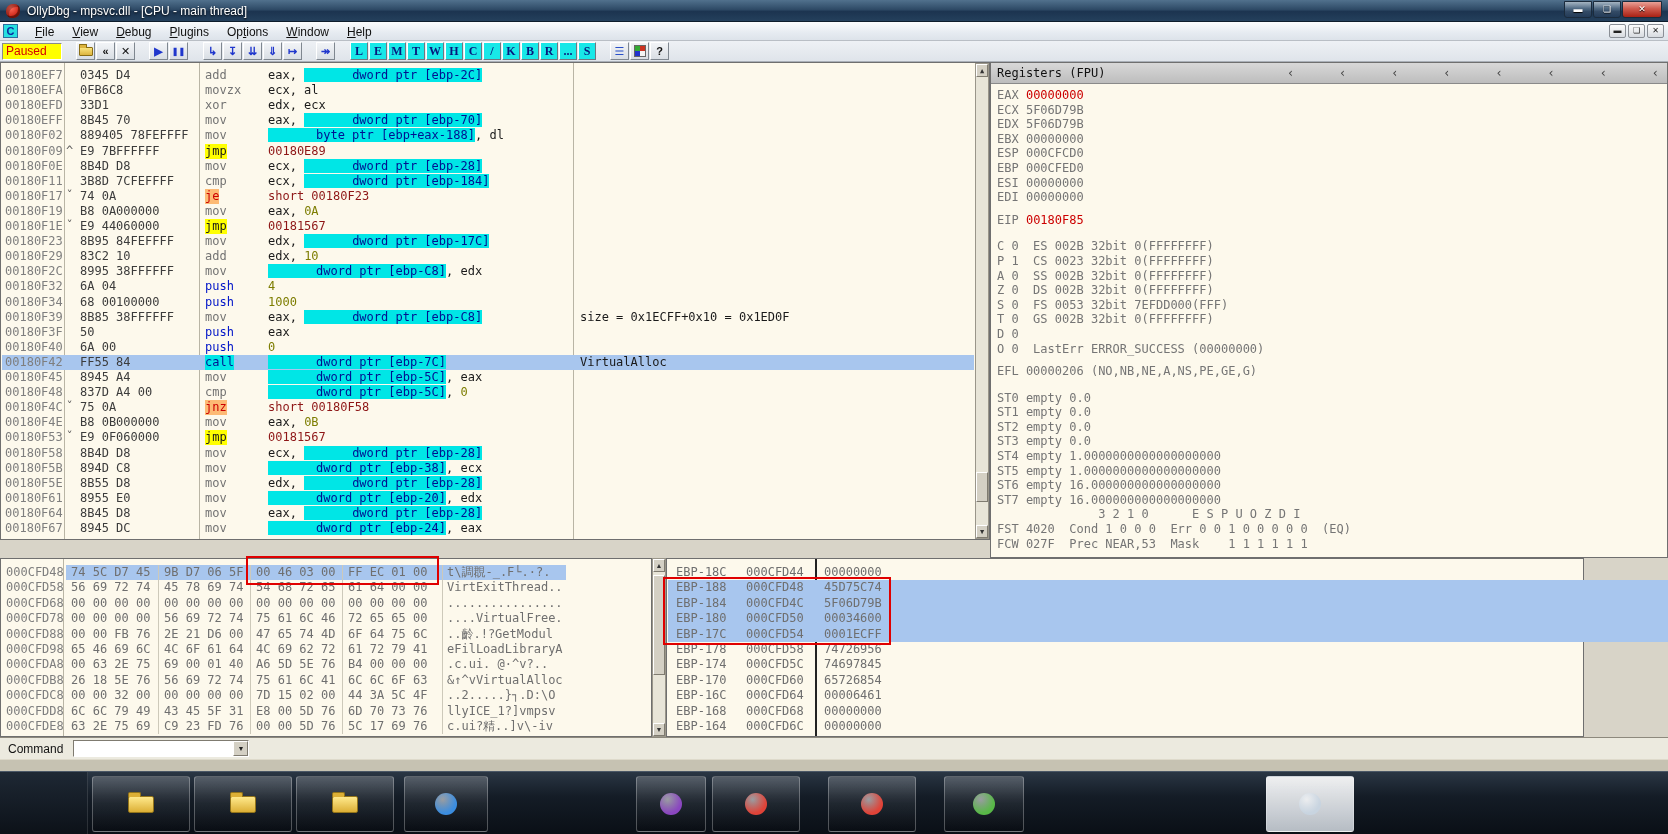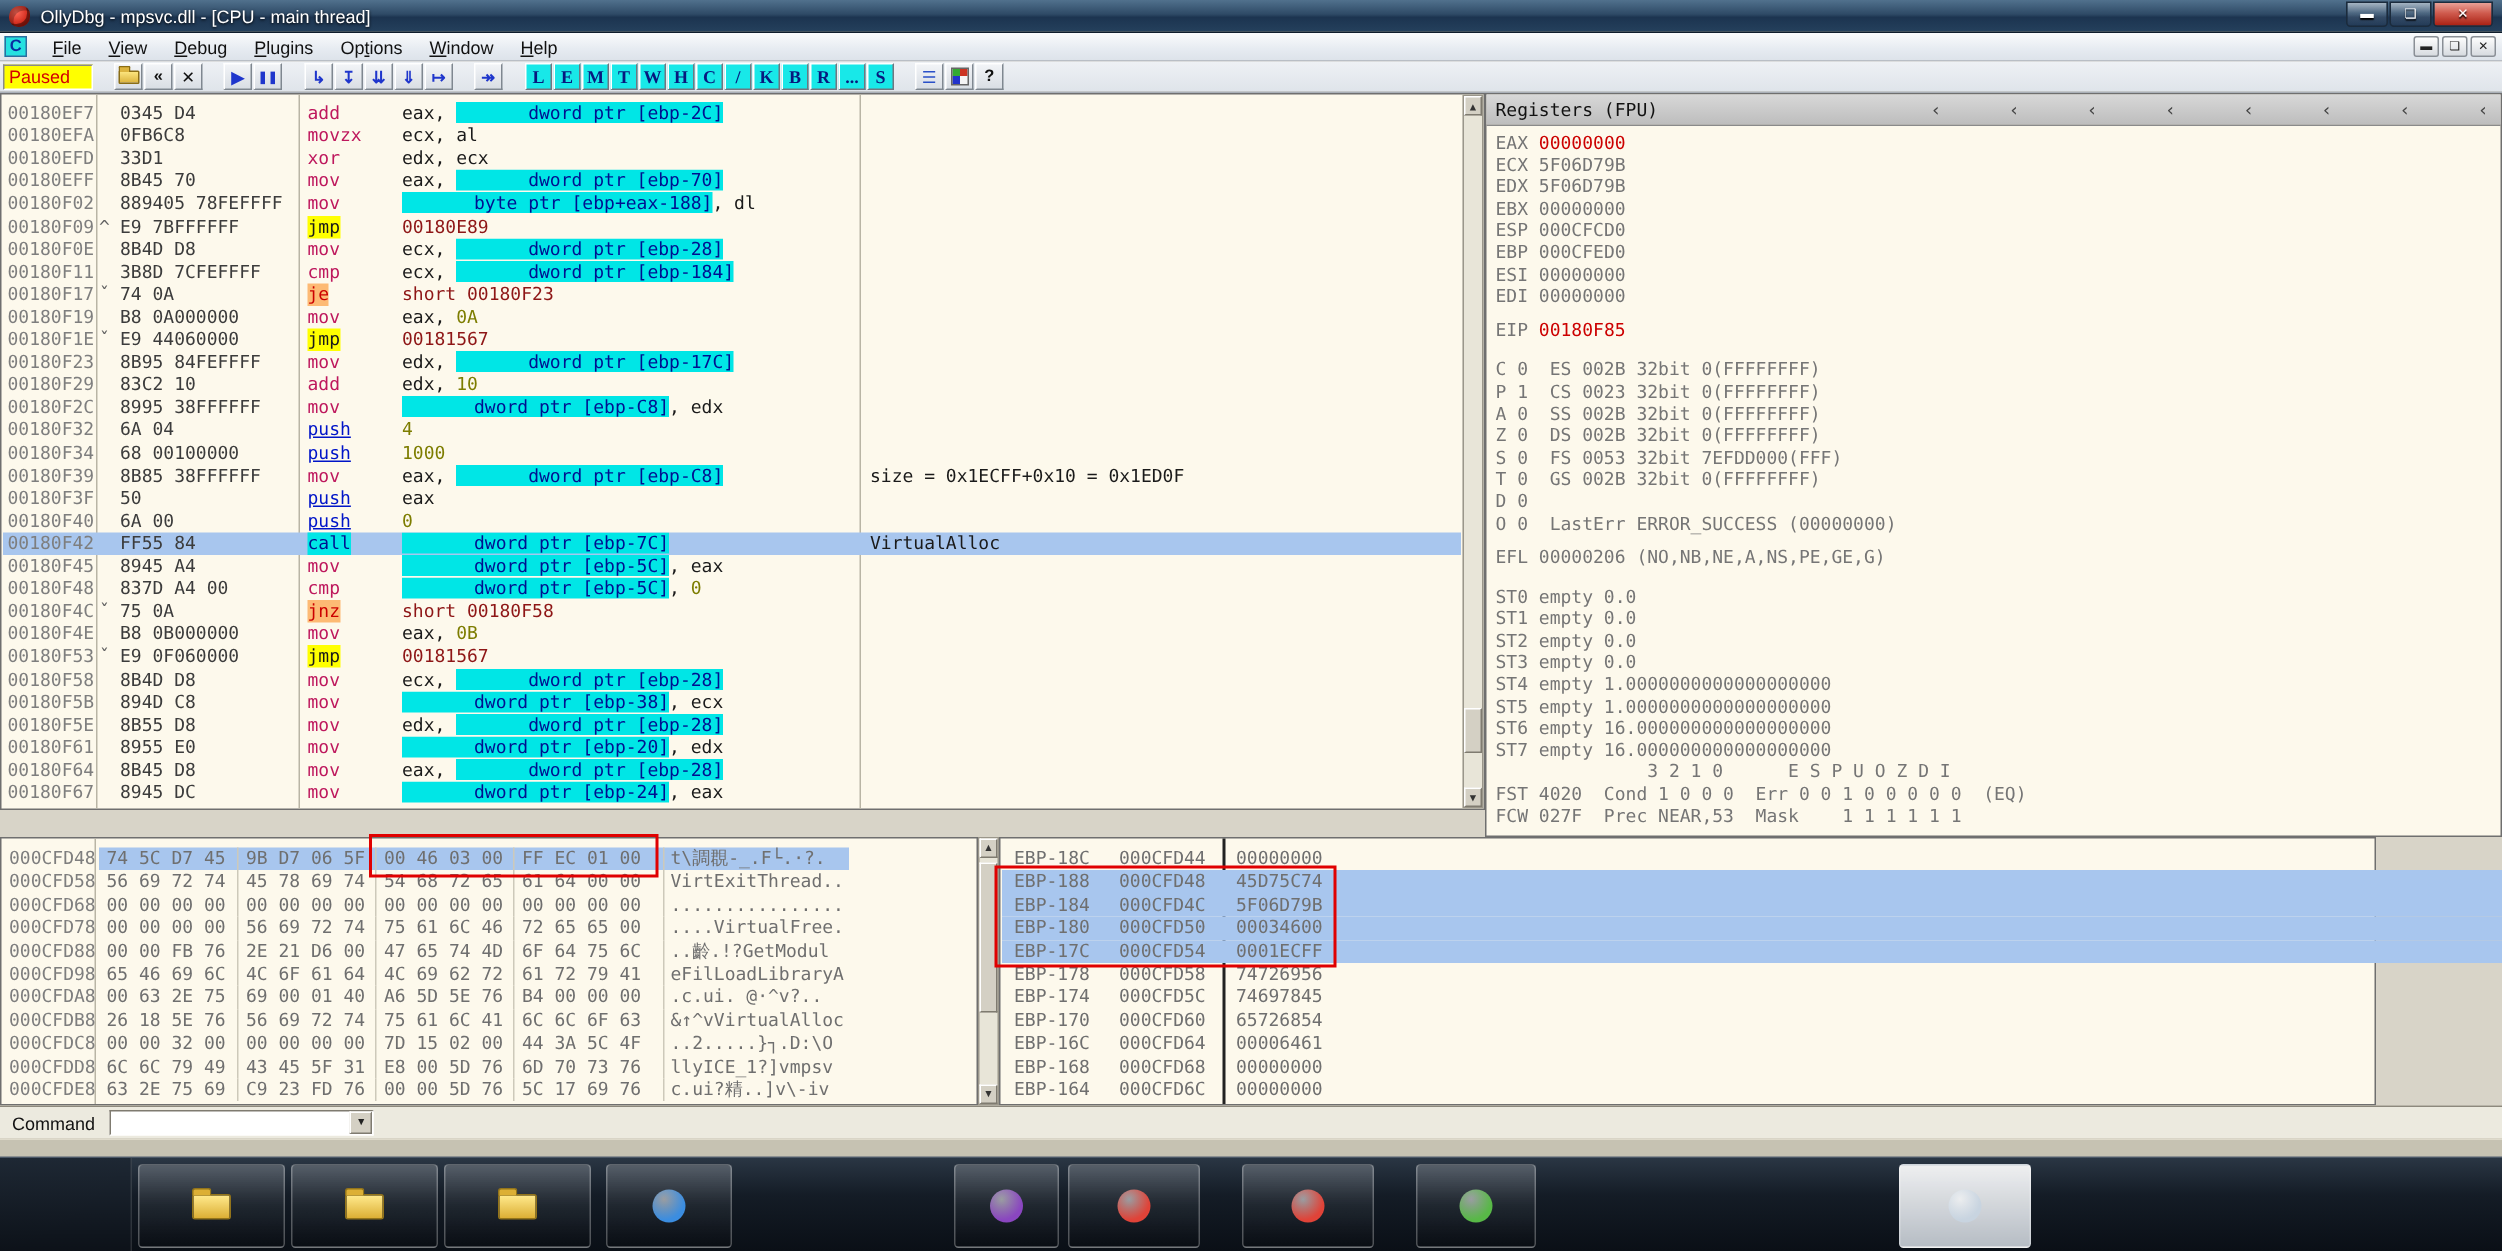--- a/index.html
+++ b/index.html
@@ -65,21 +65,21 @@
 
   
   .drow { position:absolute; left:1px; width:972px; height:15.1px; line-height:15.1px; white-space:pre; }
   .drow.sel { background:#a8c6ee; }
   .d-addr { position:absolute; left:3px; color:#7e7e7e; }
   .d-mk   { position:absolute; left:64px; color:#606060; }
   .d-bytes{ position:absolute; left:78px; width:117px; overflow:hidden; color:#3c3c3c; }
   .d-mn   { position:absolute; left:203px; }
   .d-ops  { position:absolute; left:266px; width:303px; overflow:hidden; }
   .d-cm   { position:absolute; left:578px; }
-  .mn-p { color:#be185d; } .mn-b { color:#0014c8;text-decoration:underline; }
+  .mn-p { color:#737373; } .mn-b { color:#0014c8; }
   .mn-j { background:#ffff00; color:#1a1a1a; } .mn-jc { background:#fdba74; color:#cc0000;text-align:right; }
   .mn-c { background:#00e6e6; color:#001090; }
   .sg-p { color:#1a1a1a; } .sg-m { background:#00e6e6; color:#001090;padding-left:48px; }
   .sg-i { color:#7d7d00; } .sg-t { color:#8e1616; }
   .d-cm { color:#1a1a1a; }
 
   
   #regs-header { position:absolute; left:0; top:0; width:676px; height:21px;
     background:linear-gradient(#d8d8d8,#bdbdbd); border-bottom:1px solid #8a8a8a;
     display:flex; align-items:center; padding:0 8px 0 6px; color:#111; }

